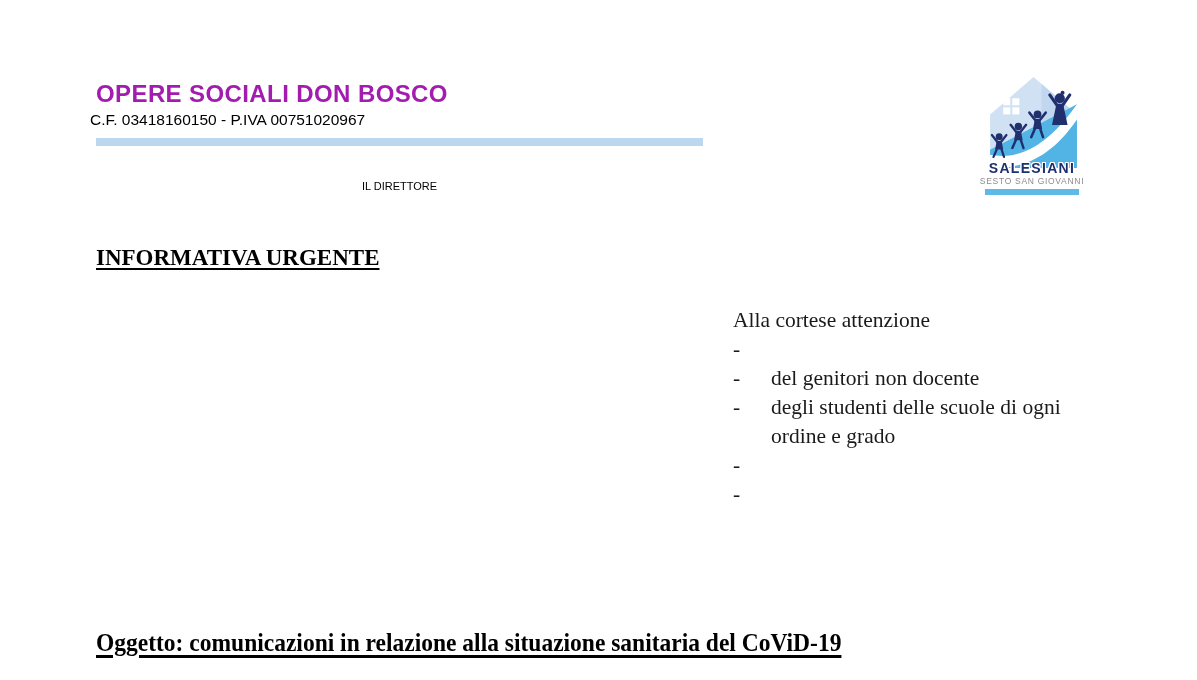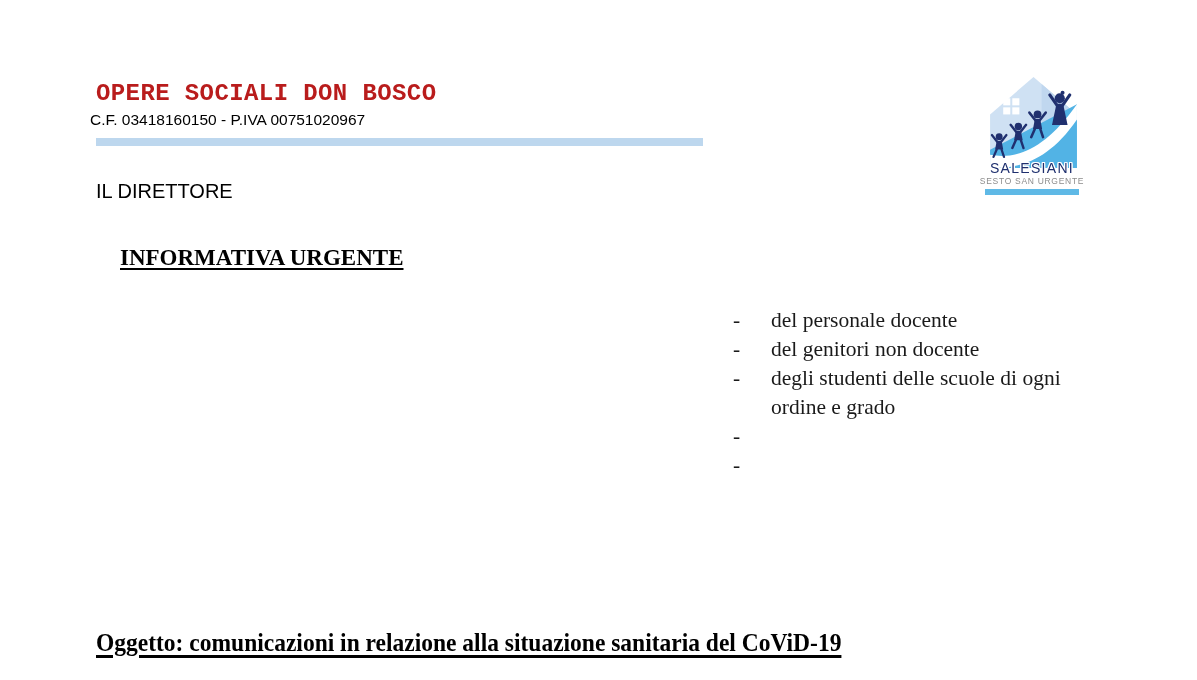--- a/index.html
+++ b/index.html
@@ -9,64 +9,64 @@
     background: #ffffff;
     font-family: "Liberation Serif", serif;
     color: #111111;
     overflow: hidden;
   }
 
   
   .company-name {
     position: absolute;
     left: 96px; top: 80px;
-    font-family: Liberation Mono, monospace;
+    font-family: Liberation Sans, sans-serif;
     font-weight: bold;
     font-size: 24px;
     letter-spacing: 0.4px;
-    color: #b91c1c;
+    color: #a21caf;
     white-space: nowrap;
   }
   .fiscal-info {
     position: absolute;
     left: 90px; top: 111px;
     font-family: "Liberation Sans", sans-serif;
     font-size: 15.5px;
     color: #000000;
     white-space: nowrap;
   }
   .accent-bar {
     position: absolute;
     left: 96px; top: 138px;
     width: 607px; height: 8px;
     background: #bdd7ee;
   }
   .director {
     position: absolute;
     left: 96px; top: 180px;
     width: 607px;
-    text-align: left;
-    font-family: "Liberation Sans", sans-serif;
-    font-size: 20px;
+    text-align: center;
+    font-family: "Liberation Sans", sans-serif;
+    font-size: 11px;
     color: #000000;
   }
 
   
   .logo {
     position: absolute;
     left: 978px; top: 74px;
     width: 108px;
     text-align: center;
   }
   .logo svg { display: block; margin: 0 auto; }
   .logo-name {
     position: relative;
     margin-top: -10px;
     font-family: "Liberation Sans", sans-serif;
-    font-weight: normal;
+    font-weight: bold;
     font-size: 14px;
     letter-spacing: 1.3px;
     color: #1e2f6e;
     text-shadow:
       -1px -1px 0 #fff, 1px -1px 0 #fff, -1px 1px 0 #fff, 1px 1px 0 #fff,
       0 -1px 0 #fff, 0 1px 0 #fff, -1px 0 0 #fff, 1px 0 0 #fff;
     white-space: nowrap;
   }
   .logo-subtitle {
     font-family: "Liberation Sans", sans-serif;
@@ -86,21 +86,20 @@
     position: absolute;
     left: 96px; top: 245px;
     font-family: "Liberation Serif", serif;
     font-weight: bold;
     font-size: 23px;
     color: #000000;
     text-decoration: underline;
     text-decoration-thickness: 2px;
     text-underline-offset: 3px;
     white-space: nowrap;
-    margin-left: 24px;
   }
 
   .attention {
     position: absolute;
     left: 733px; top: 306px;
     width: 380px;
     font-family: "Liberation Serif", serif;
     font-size: 21.5px;
     line-height: 29px;
     color: #1a1a1a;
@@ -173,30 +172,30 @@
         <g transform="translate(76,24) scale(1.1)">
           <circle cx="0" cy="0" r="4.6" stroke="none"></circle>
           <circle cx="2.5" cy="-5" r="1.8" stroke="none"></circle>
           <path d="M-3,5 L3,5 L7,24 L-7,24 Z" stroke="none"></path>
           <path d="M-2,7 L-9,-3 M2,7 L9,-3" fill="none" stroke-width="2.8"></path>
         </g>
       </g>
     </svg>
   </span>
   <div class="logo-name">SALESIANI</div>
-  <div class="logo-subtitle">SESTO SAN URGENTE</div>
+  <div class="logo-subtitle">SESTO SAN GIOVANNI</div>
   <div class="logo-strip"></div>
 </div>
 
 <div class="doc-title">INFORMATIVA URGENTE</div>
 
 <div class="attention">
-  <div class="att-item">
-    <span class="att-dash">-</span>
-    <span class="att-text">del personale docente</span>
+  <div class="att-heading">Alla cortese attenzione</div>
+  <div class="att-item">
+    <span class="att-dash">-</span>
   </div>
   <div class="att-item">
     <span class="att-dash">-</span>
     <span class="att-text">del genitori non docente</span>
   </div>
   <div class="att-item">
     <span class="att-dash">-</span>
     <span class="att-text">degli studenti delle scuole di ogni ordine e grado</span>
   </div>
   <div class="att-item">

